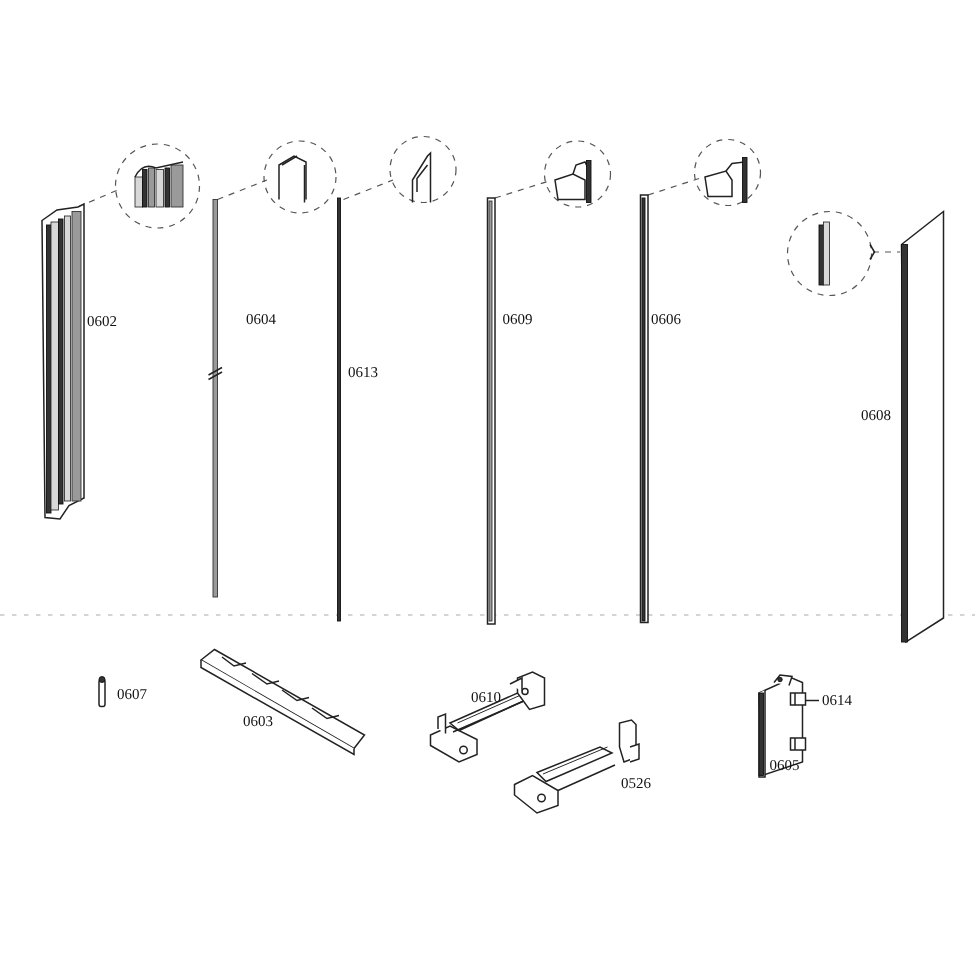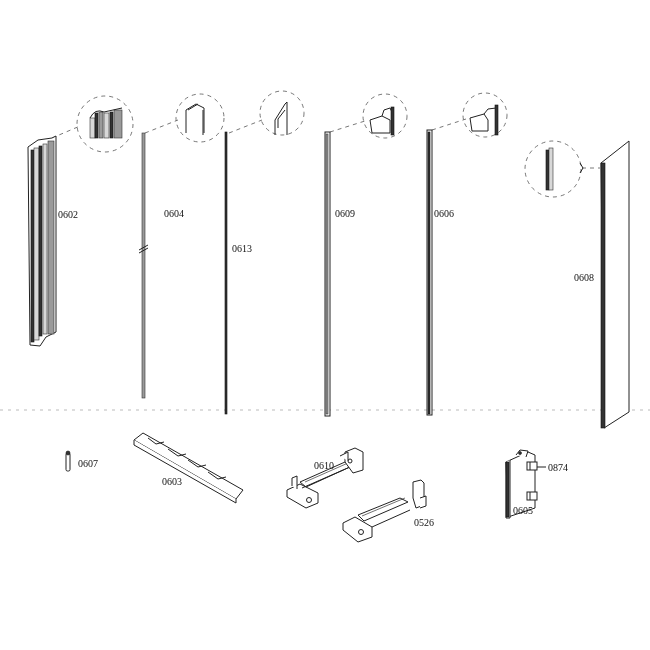--- a/index.html
+++ b/index.html
@@ -144,13 +144,13 @@
 <span class="lbl" style="left:164px; top:209px;">0604</span>
 <span class="lbl" style="left:232px; top:209px;margin-top:35px;">0613</span>
 <span class="lbl" style="left:335px; top:209px;">0609</span>
 <span class="lbl" style="left:434px; top:209px;text-align:right;">0606</span>
 <span class="lbl" style="left:574px; top:273px;">0608</span>
 <span class="lbl" style="left:78px; top:459px;">0607</span>
 <span class="lbl" style="left:162px; top:477px;">0603</span>
 <span class="lbl" style="left:296px; top:461px;margin-left:18px;">0610</span>
 <span class="lbl" style="left:414px; top:518px;">0526</span>
 <span class="lbl" style="left:513px; top:506px;">0605</span>
-<span class="lbl" style="left:548px; top:463px;">0874</span>
+<span class="lbl" style="left:548px; top:463px;">0614</span>
 
 </body></html>

